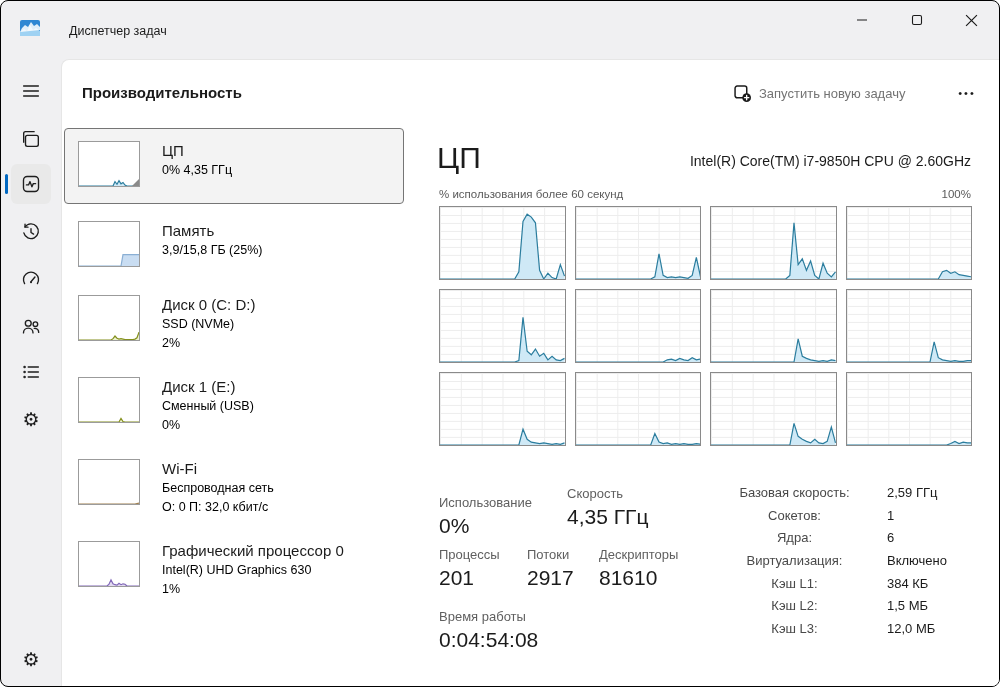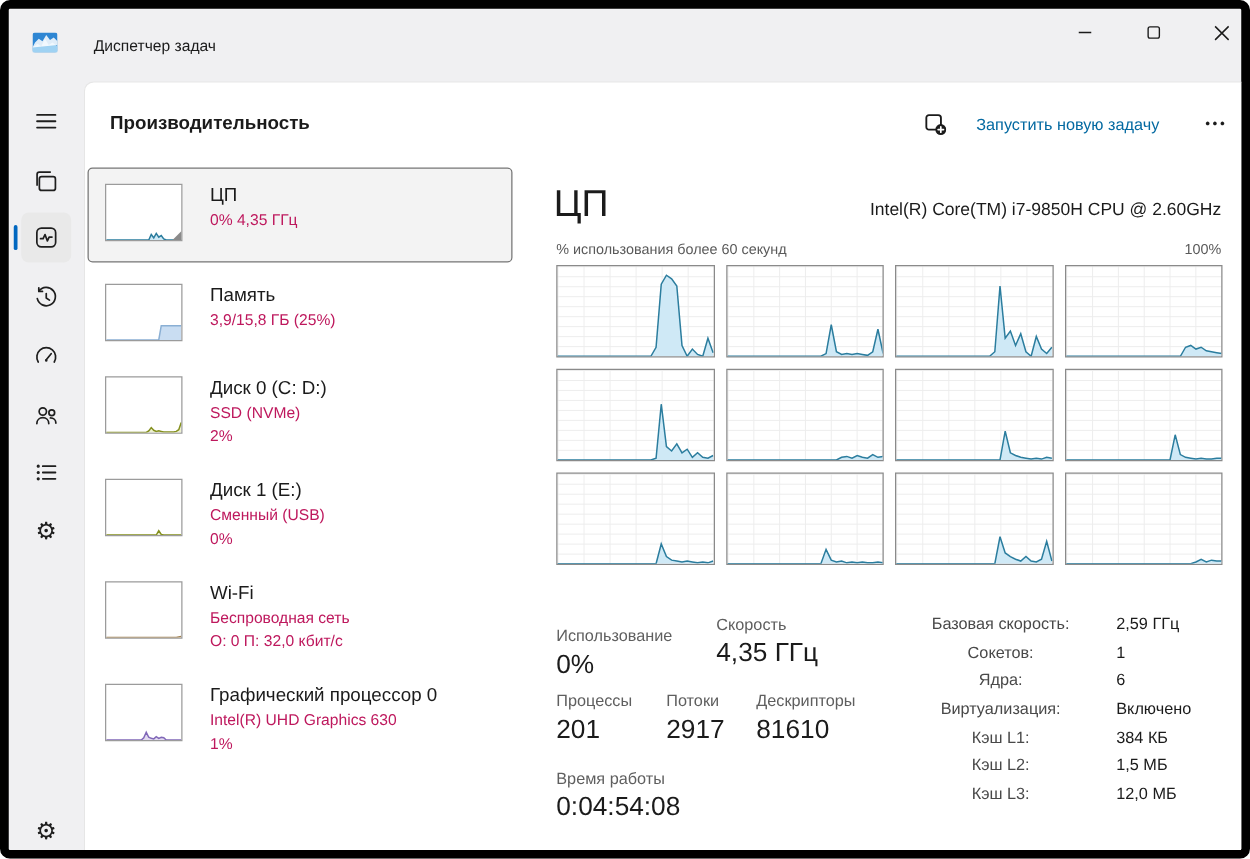--- a/index.html
+++ b/index.html
@@ -1,47 +1,47 @@
 <!DOCTYPE html>
 <html><head>
 <meta charset="utf-8">
 <style>
   * { margin:0; padding:0; box-sizing:border-box; }
   html,body { width:1000px; height:687px; background:#ffffff; font-family:"Liberation Sans", sans-serif; }
-  .window { position:relative; width:1000px; height:687px; background:#f0f0f2; border:7px solid #000000; border-radius:8px; overflow:hidden; }
+  .window { position:relative; width:1000px; height:687px; background:#f0f0f2; border:1px solid #000000; border-radius:8px; overflow:hidden; }
 
   
   .titlebar { position:absolute; left:0; top:0; width:100%; height:58px; }
   .title-icon { position:absolute; left:19px; top:19px; width:20px; height:16px; }
   .title-text { position:absolute; left:68px; top:23px; font-size:12.5px; color:#1b1b1b; }
   .wc-btn { position:absolute; top:0; width:46px; height:38px; display:flex; align-items:center; justify-content:center; background:transparent; border:none; cursor:default; }
   .wc-min { left:838px; } .wc-max { left:893px; } .wc-close { left:947px; }
 
   
   .sidebar { position:absolute; left:0; top:58px; width:60px; height:629px; }
   .side-btn { position:absolute; left:10px; width:40px; height:40px; border-radius:6px; display:flex; align-items:center; justify-content:center; color:#1e1e1e; }
   .side-btn.selected { background:#e9e9e9; }
   .accent-pill { position:absolute; left:4px; width:3px; height:20px; border-radius:2px; background:#0067c0; }
   .gear-glyph { font-size:19px; line-height:19px; color:#1e1e1e; }
 
   
   .card { position:absolute; left:60px; top:58px; width:940px; height:629px; background:#ffffff; border-top-left-radius:8px; border-top:1px solid #e6e6e6; border-left:1px solid #e6e6e6; }
   .page-title { position:absolute; left:20px; top:24px; font-size:15px; font-weight:700; color:#1b1b1b; }
-  .runtask-btn { position:absolute; left:672px; top:18px; height:30px; display:flex; align-items:center; gap:24px; background:transparent; border:none; border-radius:4px; font-size:13px; color:#0369a1; font-family:inherit; }
+  .runtask-btn { position:absolute; left:672px; top:18px; height:30px; display:flex; align-items:center; gap:8px; background:transparent; border:none; border-radius:4px; font-size:13px; color:#737373; font-family:inherit; }
   .more-btn { position:absolute; left:888px; top:18px; width:34px; height:30px; background:transparent; border:none; border-radius:4px; font-size:11px; letter-spacing:2px; color:#1b1b1b; }
 
   
   .perf-item { position:absolute; left:2px; width:340px; display:flex; align-items:flex-start; padding:12px 10px 0 13px; border:1px solid transparent; border-radius:4px; }
   .perf-item.selected { background:#f3f3f3; border:1px solid #757575; }
   .mini-chart { position:relative; width:62px; height:46px; background:#fff; border:1px solid #9b9b9b; flex:0 0 auto; }
   .mini-chart svg { position:absolute; inset:0; width:100%; height:100%; }
   .mini-chart.corner:after { content:""; position:absolute; right:0; bottom:0; width:0; height:0; border-style:solid; border-width:0 0 7px 7px; border-color:transparent transparent #8a8a8a transparent; }
   .item-text { margin-left:22px; padding-top:0px; }
   .item-title { font-size:15px; color:#1b1b1b; line-height:20px; }
-  .item-sub { font-size:12.5px; color:#be185d; line-height:19px; }
+  .item-sub { font-size:12.5px; color:#000000; line-height:19px; }
 
   
   .cpu-big-title { position:absolute; left:375px; top:81px; font-size:30px; color:#1b1b1b; }
   .cpu-subtitle { position:absolute; right:30px; top:93px; font-size:14px; color:#1b1b1b; }
   .graph-caption-l { position:absolute; left:377px; top:128px; font-size:11.5px; color:#5a5a5a; }
   .graph-caption-r { position:absolute; right:30px; top:128px; font-size:11.5px; color:#5a5a5a; }
 
   .chart-grid { position:absolute; left:377px; top:146px; width:533px; height:240px;
                 display:grid; grid-template-columns:repeat(4,1fr); grid-template-rows:repeat(3,1fr); gap:9px; }
   .core-chart { position:relative; background:#fff; border:1px solid #8a8a8a;

